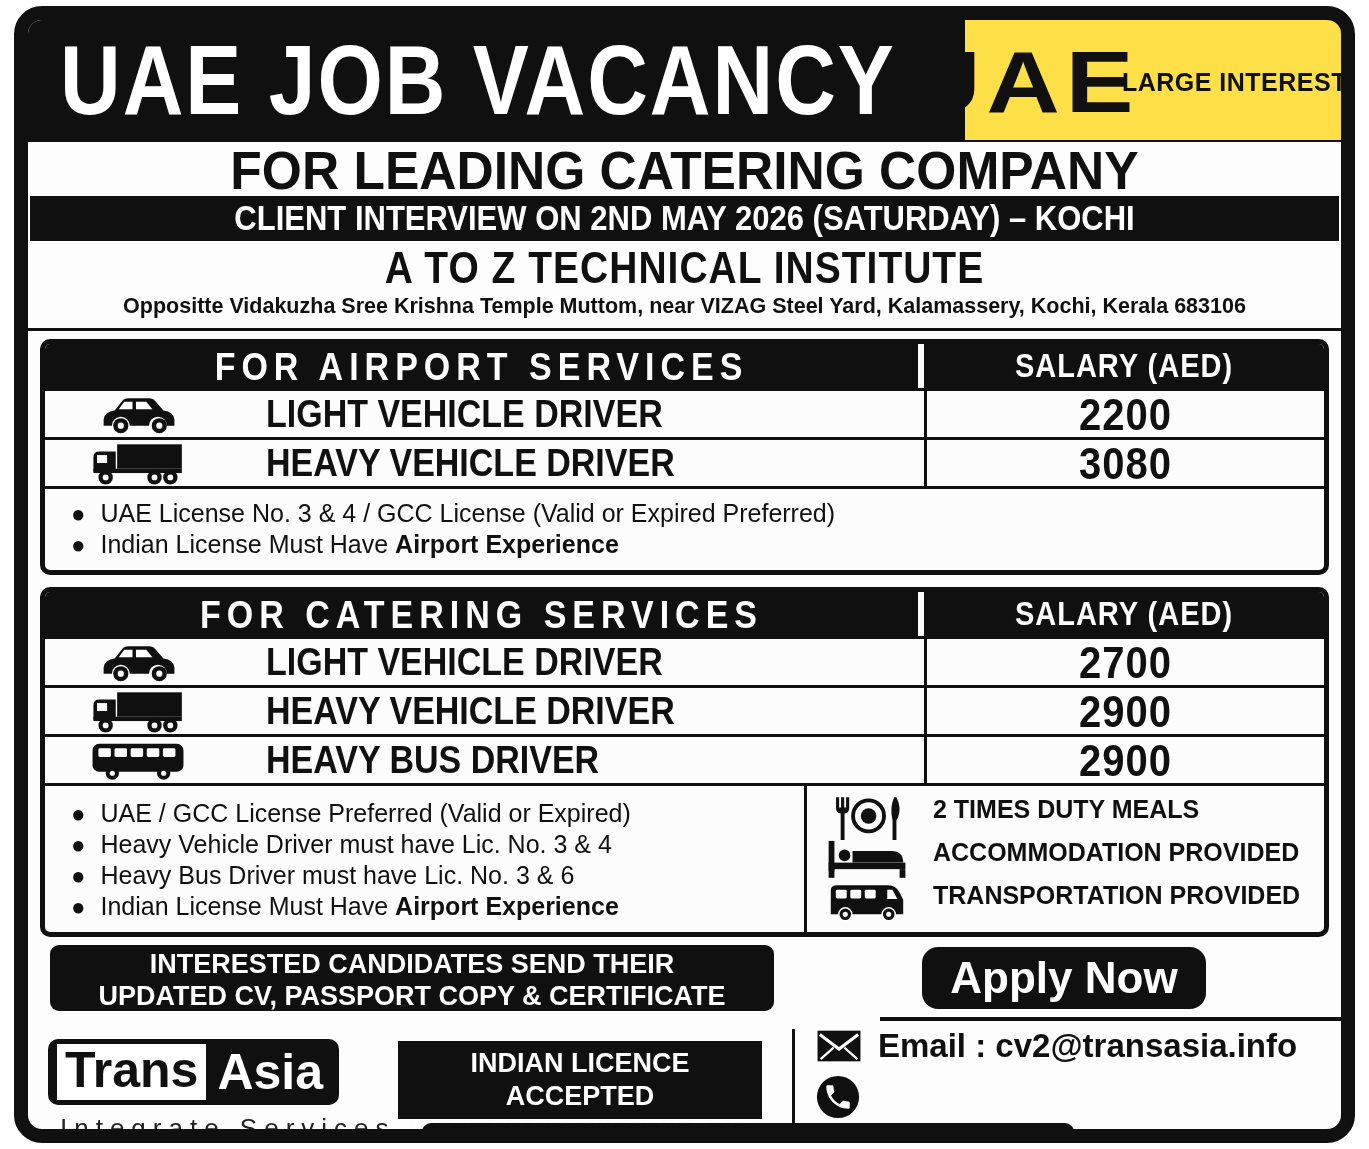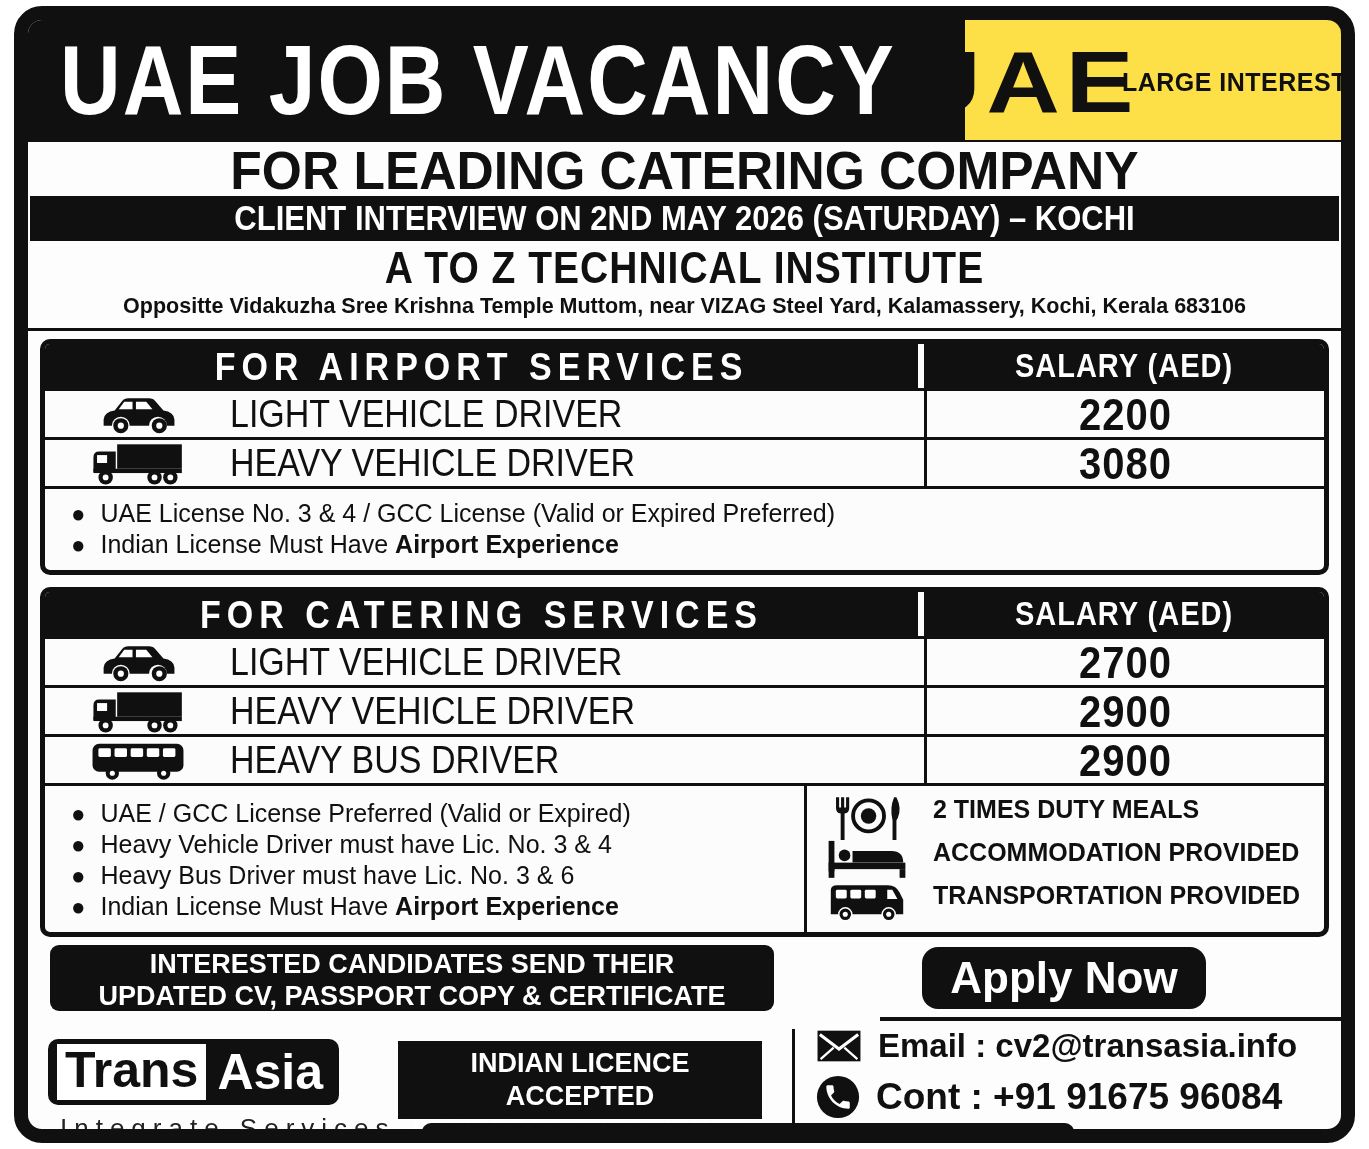--- a/index.html
+++ b/index.html
@@ -30,21 +30,21 @@
   .venue-address { text-align:center; font-weight:700; font-size:21.5px; height:32px; line-height:30px; flex:none; white-space:nowrap; }
   .rule { border-top:3px solid #101010; margin-top:5px; flex:none; }
 
   
   .job-box { border:5px solid #101010; border-radius:10px; margin:8px 12px 0; flex:none; overflow:hidden; background:#fcfcfc; }
   .box-header { display:flex; background:#101010; color:#fff; height:44px; align-items:center; }
   .bh-left { flex:1; text-align:center; font-weight:800; font-size:34px; letter-spacing:6px; border-right:6px solid #fcfcfc; height:100%; line-height:46px; }
   .bh-right { width:400px; text-align:center; font-weight:800; font-size:29px; letter-spacing:1px; }
   .job-row { display:flex; align-items:stretch; border-top:3px solid #101010; height:49px; }
   .row-icon { width:185px; display:flex; align-items:center; justify-content:center; }
-  .row-label { flex:1; font-weight:400; font-size:34px; display:flex; align-items:center; white-space:nowrap; }
+  .row-label { flex:1; font-weight:700; font-size:34px; display:flex; align-items:center; white-space:nowrap;margin-left:36px; }
   .row-salary { width:400px; border-left:3px solid #101010; display:flex; align-items:center; justify-content:center;
                 font-weight:800; font-size:40px; letter-spacing:1px; }
   .notes { border-top:3px solid #101010; padding:9px 10px 10px 26px; }
   .split .notes { border-top:none; flex:1; padding-top:12px; }
   .note { display:flex; gap:15px; font-size:25px; line-height:30px; align-items:baseline; }
   .note .bullet { font-size:24px; font-weight:700; }
   .note b { font-weight:800; }
   .note b:empty { display:none; }
   .split { display:flex; border-top:3px solid #101010; }
   .benefits { width:520px; border-left:3px solid #101010; padding:8px 6px 8px 14px;
@@ -321,20 +321,19 @@
         <span class="contact-text">Email : cv2@transasia.info</span>
       </div>
 
       <div class="contact-row phone-row">
         <span>
           <svg viewBox="0 0 48 48" width="44" height="44" aria-hidden="true">
             <circle cx="24" cy="24" r="23" fill="#101010"></circle>
             <path transform="translate(7 7) scale(1.42)" fill="#fff" d="M6.62 10.79c1.44 2.83 3.76 5.14 6.59 6.59l2.2-2.2c.27-.27.67-.36 1.02-.24 1.12.37 2.33.57 3.57.57.55 0 1 .45 1 1V20c0 .55-.45 1-1 1-9.39 0-17-7.61-17-17 0-.55.45-1 1-1h3.5c.55 0 1 .45 1 1 0 1.25.2 2.45.57 3.57.11.35.03.74-.25 1.02l-2.2 2.2z"></path>
           </svg>
         </span>
-        <span class="contact-text">Cont : +91 91675 96084</span>
       </div>
 
       <div class="licno">Lic No: B-0060/MUM/PER/1000+/5/6398/2003</div>
     </div>
 
   </div>
 </div>
 
 </body></html>

